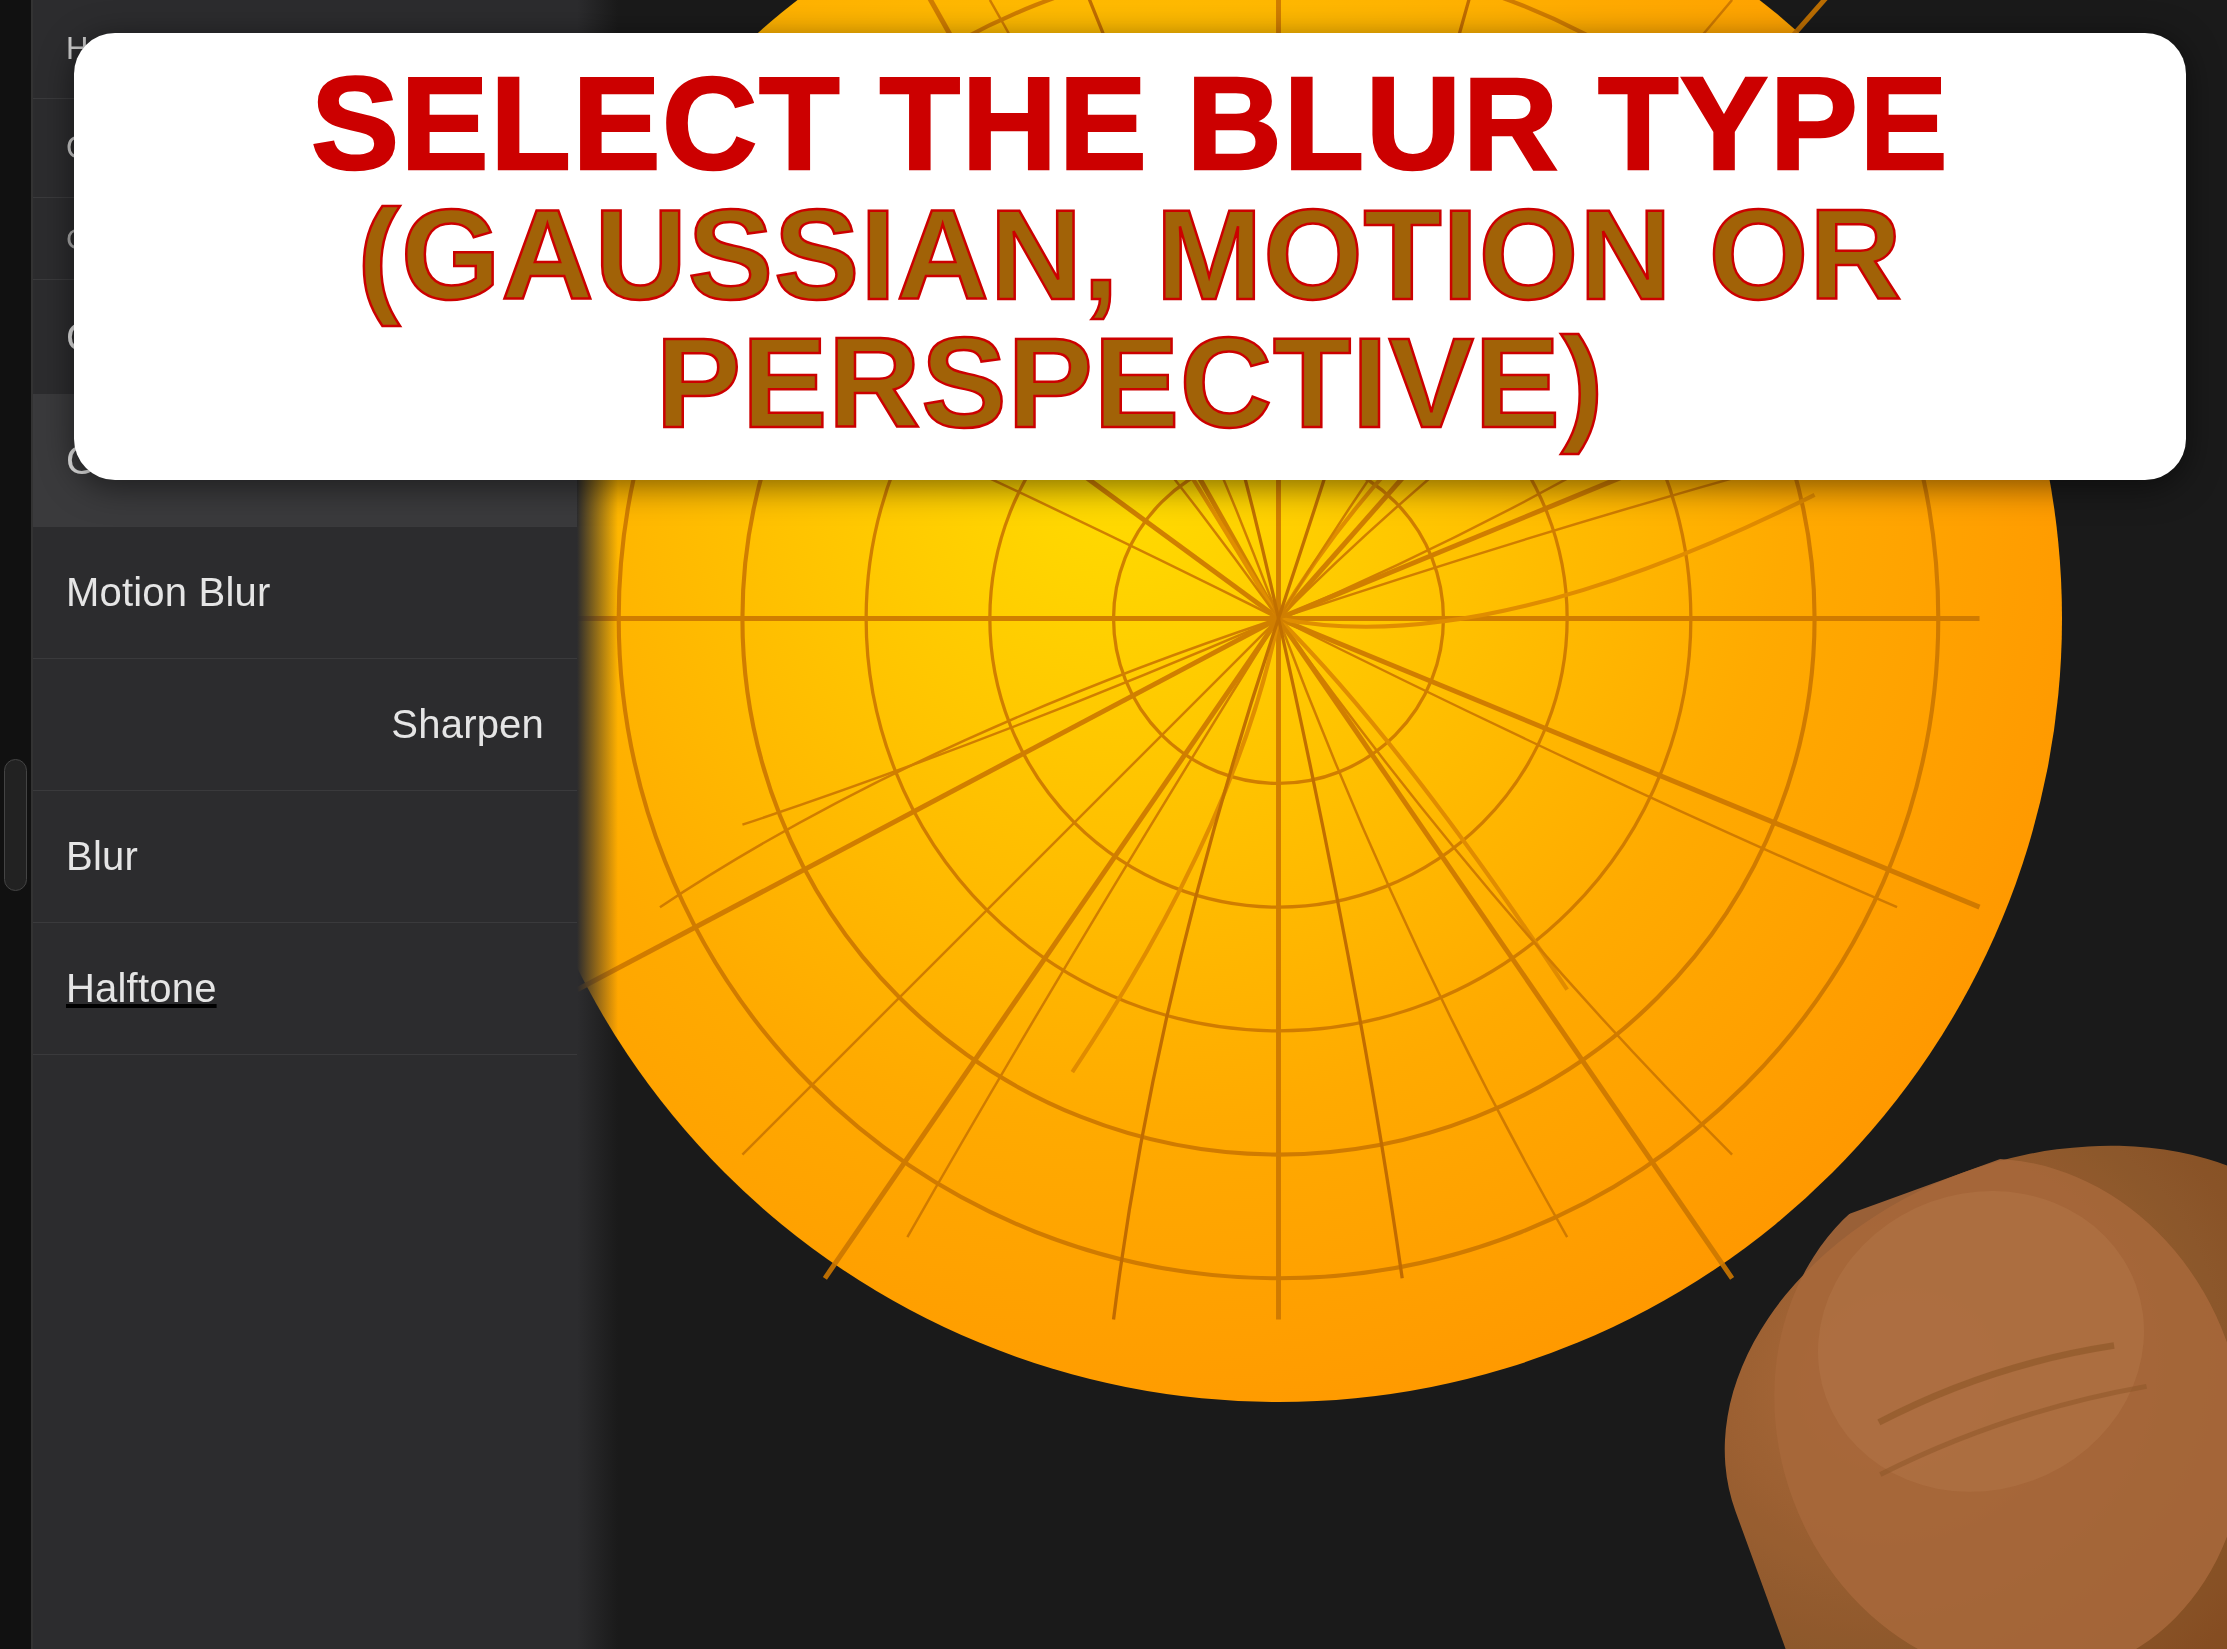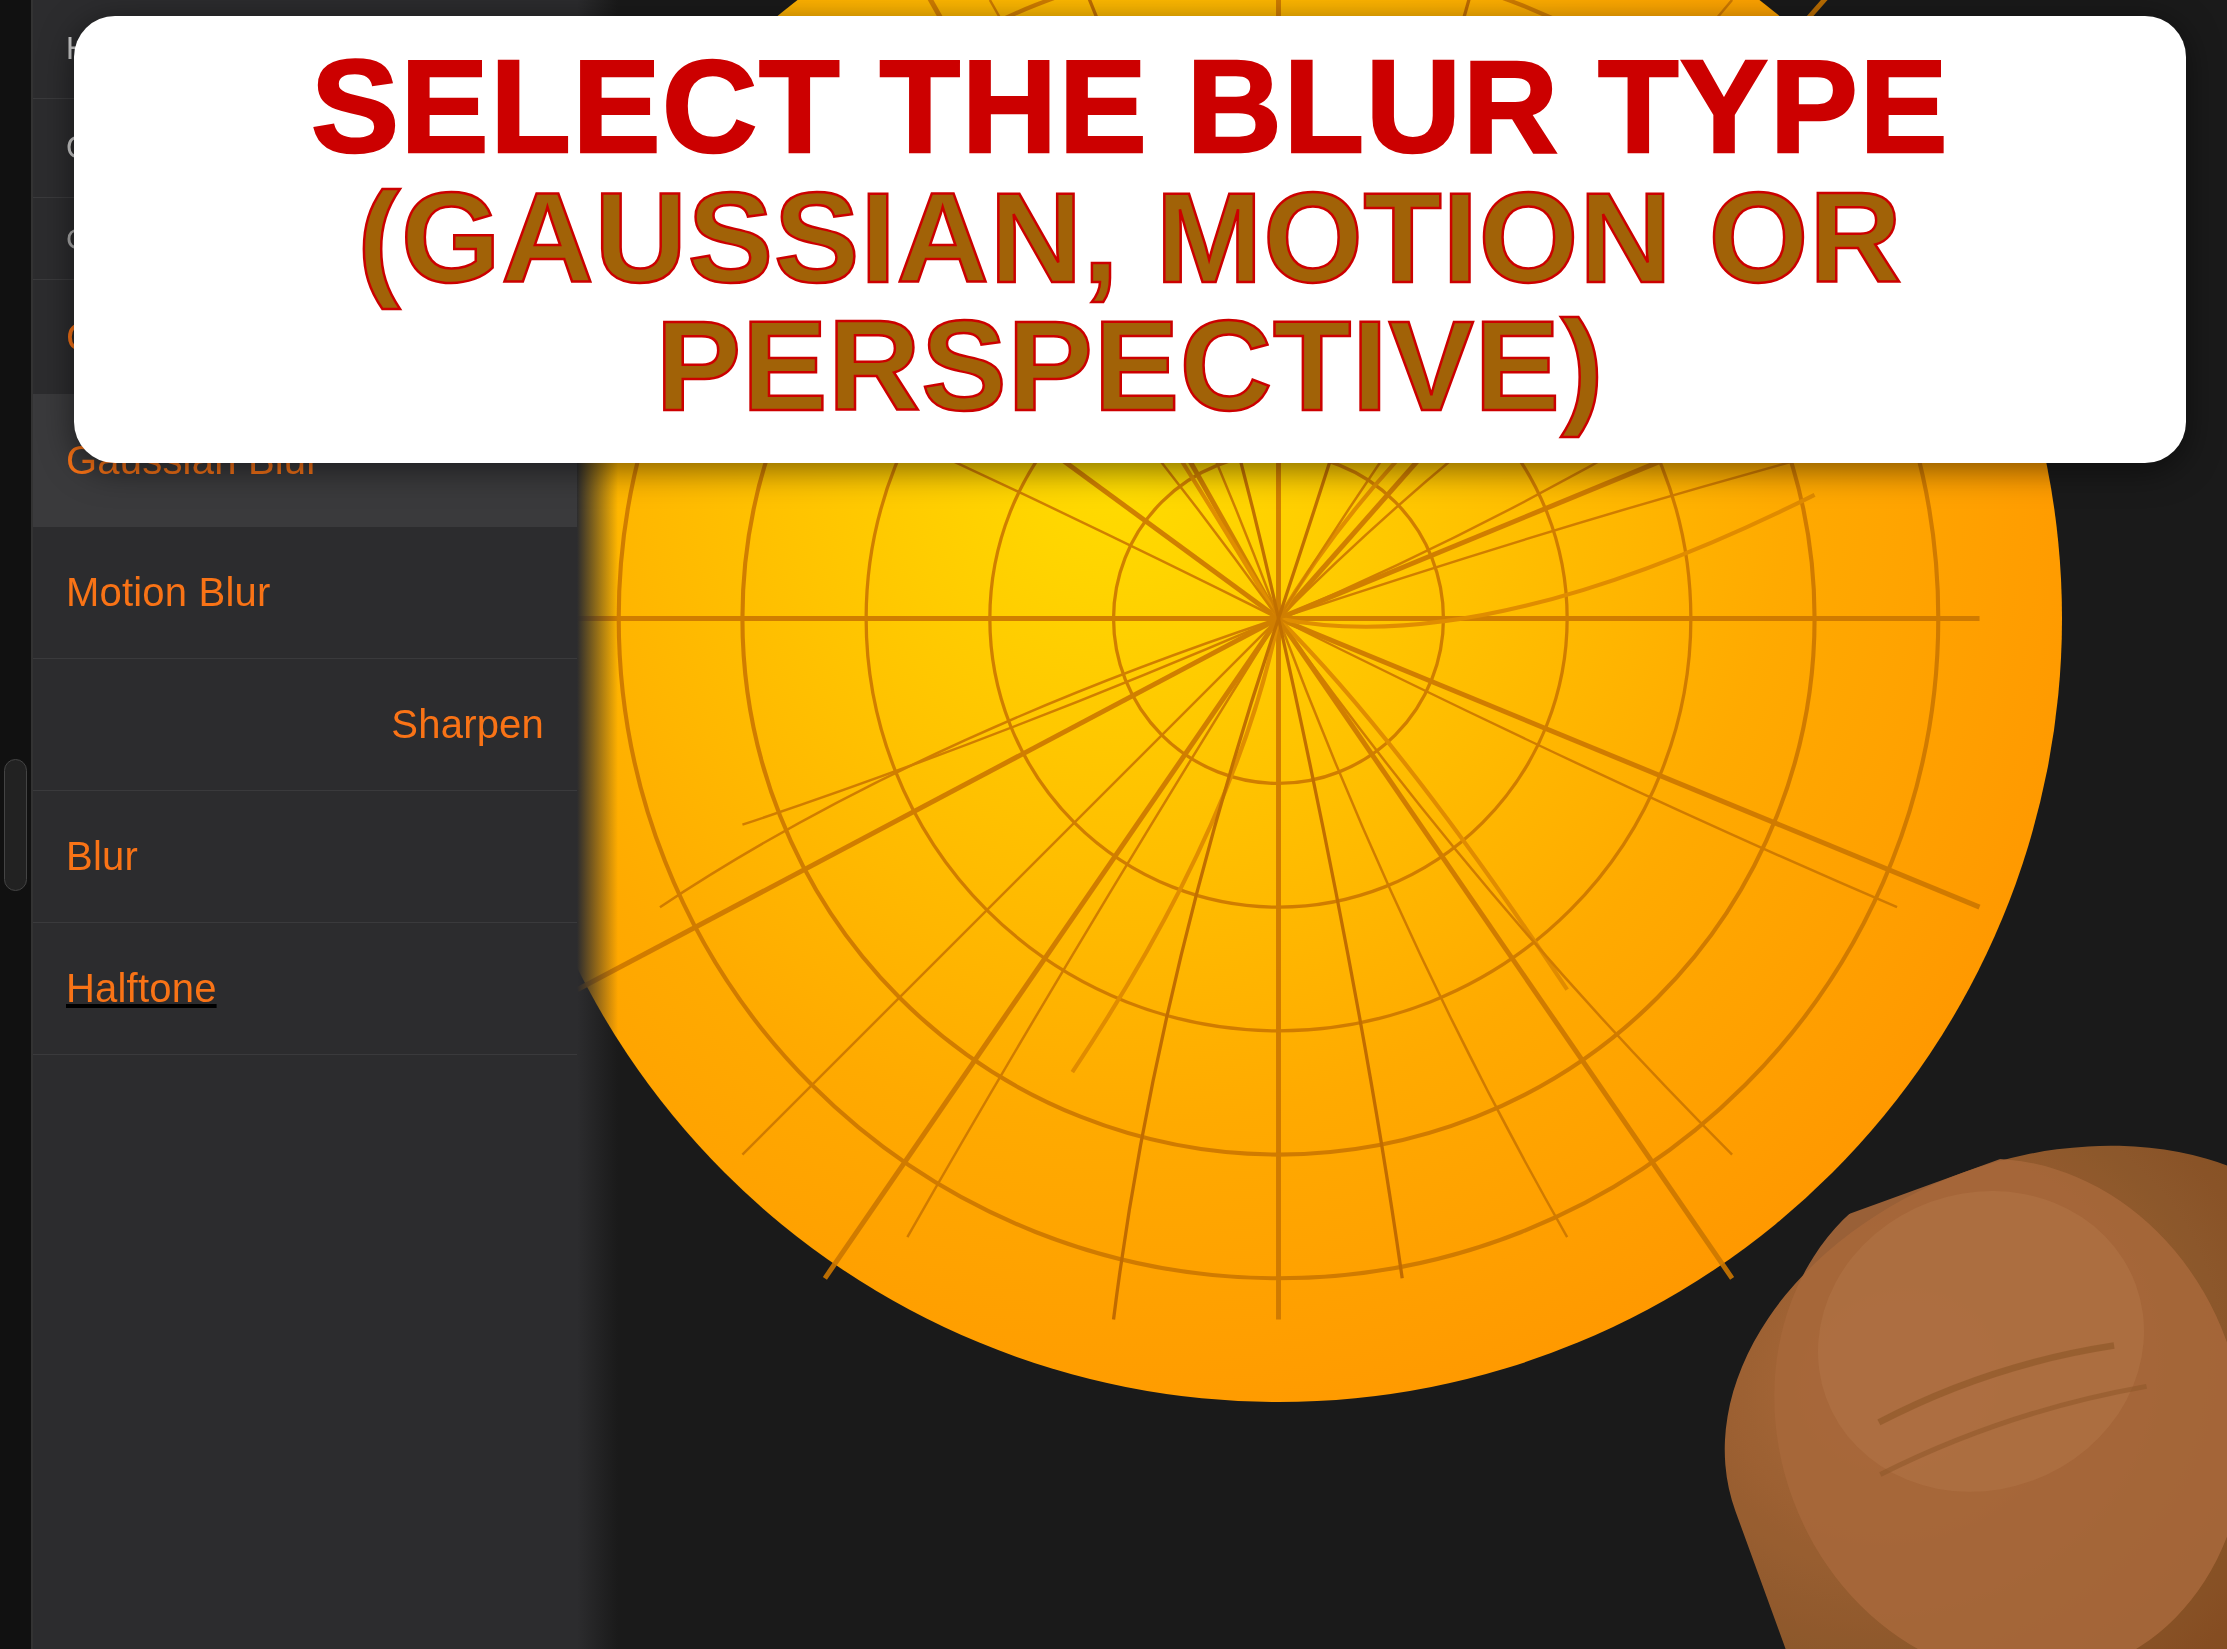--- a/index.html
+++ b/index.html
@@ -53,40 +53,40 @@
       display: flex;
       align-items: center;
       padding: 0 33px;
       height: 128px;
       border-bottom: 0.8px solid #3a3a3c;
       cursor: pointer;
       position: relative;
     }
 
     .menu-item-text {
-      color: #f97316;
+      color: #e5e5e5;
       font-size: 40px;
       font-weight: 400;
       letter-spacing: 0.2px;
     }
 
     .menu-item-text.small-text {
       font-size: 31px;
       color: #cccccc;
     }
 
     
     .menu-item.gaussian {
       background: rgba(255,255,255,0.06);
     }
 
     
     .annotation-box {
       position: absolute;
-      top: 16px;
+      top: 33px;
       left: 74px;
       width: 2112px;
       z-index: 10;
       background: white;
       border-radius: 41px;
       padding: 25px 49px 33px 49px;
       box-shadow: 0 6.6px 33px rgba(0,0,0,0.5);
     }
 
     .annotation-text-line1 {

